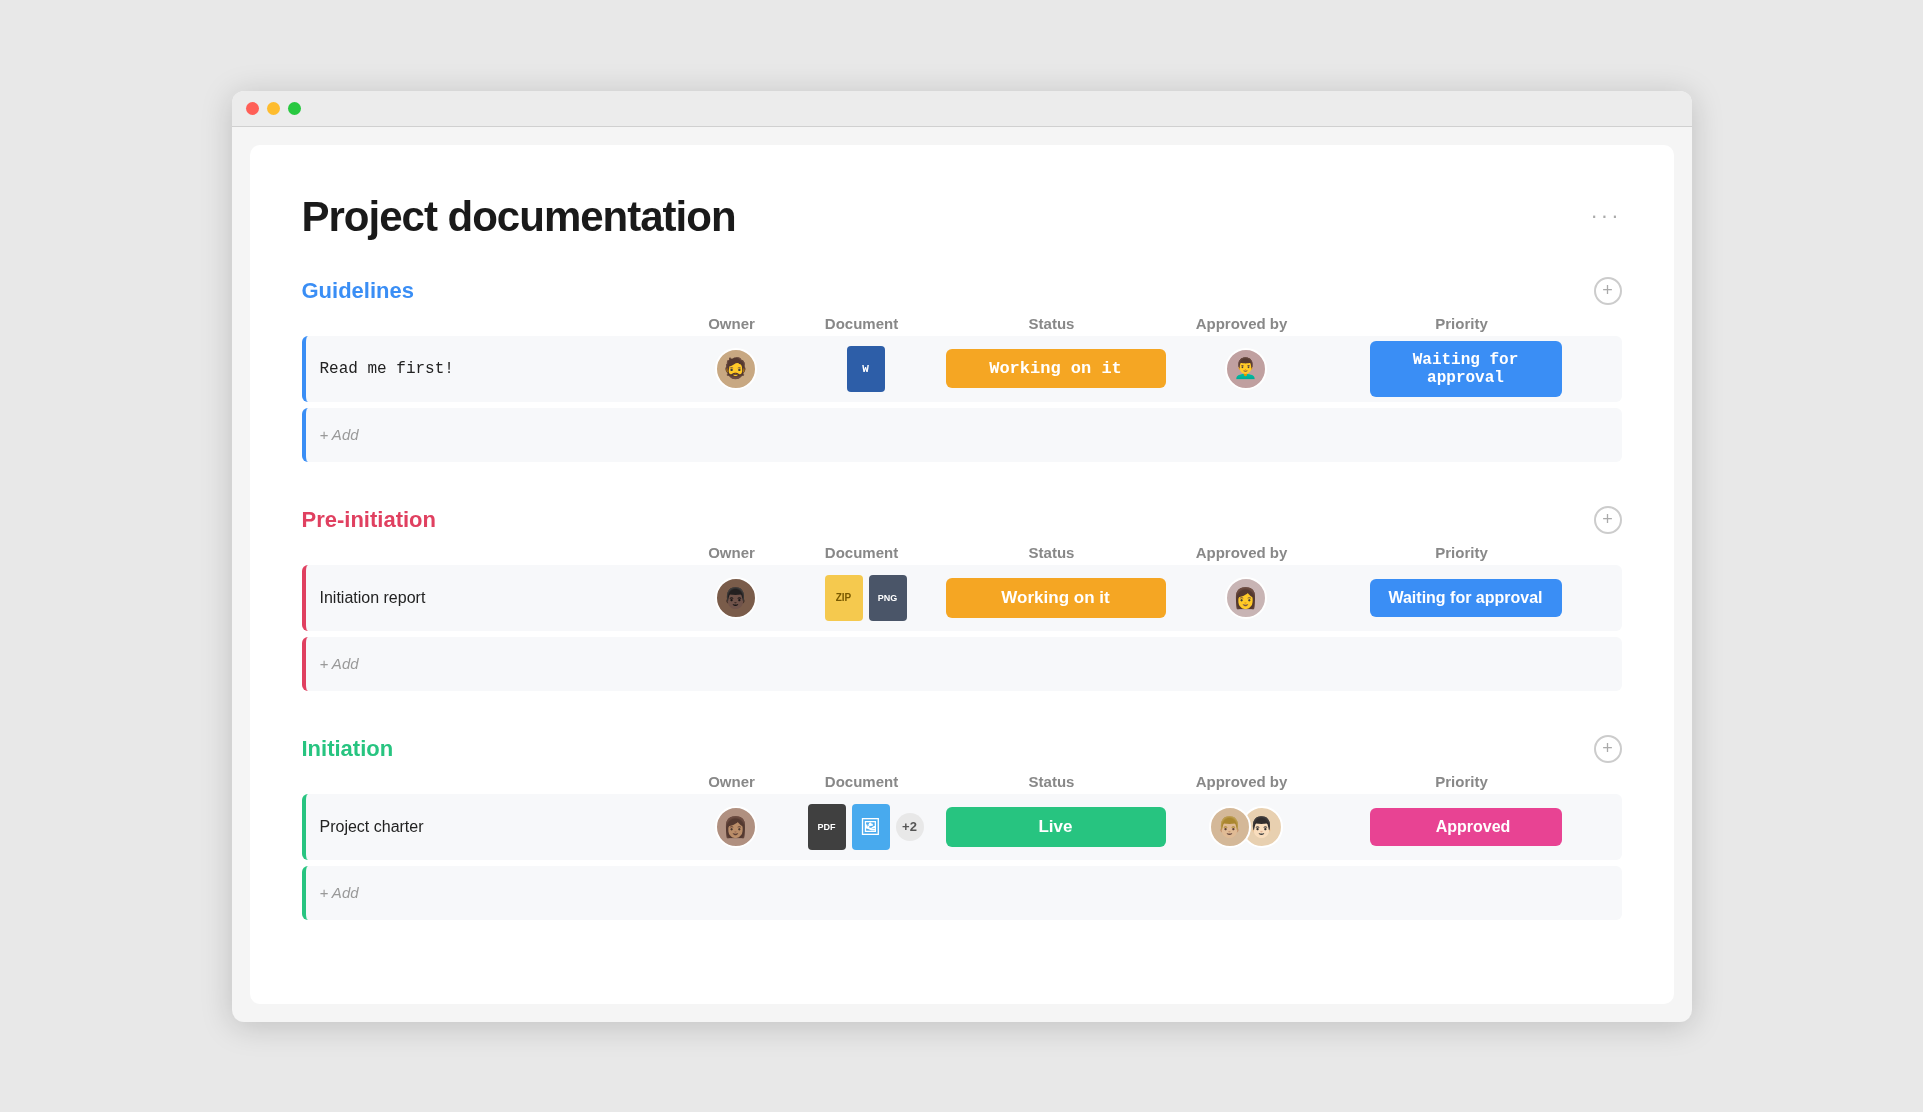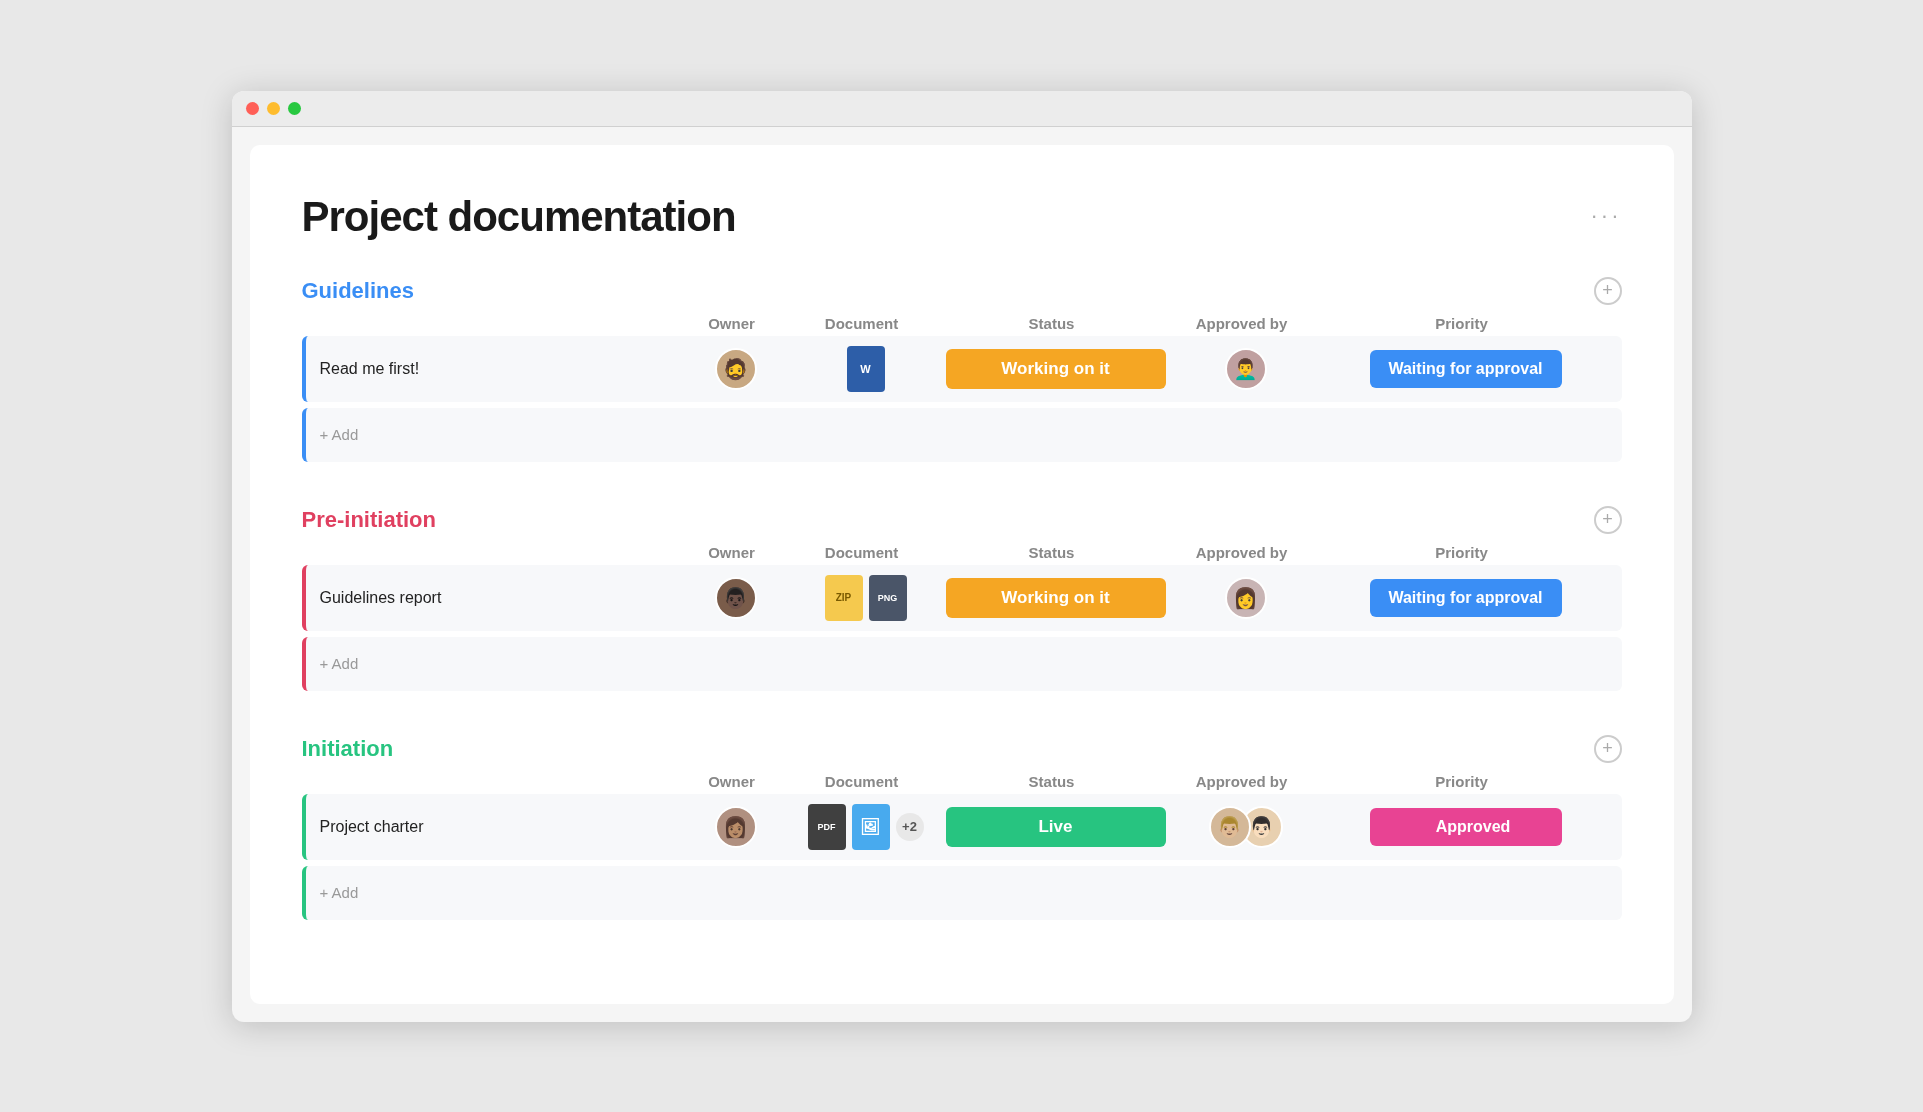--- a/index.html
+++ b/index.html
@@ -101,21 +101,21 @@
     .task-row {
       display: grid;
       grid-template-columns: 380px 100px 160px 220px 160px 280px 40px;
       align-items: center;
       background: #f7f8fa;
       border-radius: 6px;
       margin-bottom: 6px;
       min-height: 66px;
       border-left: 4px solid transparent;
     }
-    .task-row.blue-border { border-left-color: #3a8ef5; }
+    .task-row.blue-border { border-left-color: #3a8ef5; font-family: Liberation Mono, monospace; }
     .task-row.red-border { border-left-color: #e04060; }
     .task-row.green-border { border-left-color: #27c480; }
 
     .add-row {
       display: grid;
       grid-template-columns: 380px 100px 160px 220px 160px 280px 40px;
       align-items: center;
       background: #f7f8fa;
       border-radius: 6px;
       min-height: 54px;
@@ -128,20 +128,21 @@
     .task-name {
       font-size: 16px;
       font-weight: 500;
       color: #222;
       padding-left: 14px;
     }
     .add-label {
       font-size: 15px;
       color: #999;
       padding-left: 14px;
+      font-style: italic;
     }
     .col-center { display: flex; align-items: center; justify-content: center; }
 
     
     .file-icons { display: flex; gap: 6px; align-items: center; flex-wrap: nowrap; }
     .file-icon {
       width: 38px; height: 46px;
       border-radius: 4px;
       display: flex; align-items: center; justify-content: center;
       font-size: 11px; font-weight: 700; color: #fff;
@@ -265,21 +266,21 @@
         <div></div>
         <div class="col-center">Owner</div>
         <div class="col-center">Document</div>
         <div class="col-center">Status</div>
         <div class="col-center">Approved by</div>
         <div class="col-center">Priority</div>
         <div></div>
       </div>
 
       <div class="task-row red-border">
-        <div class="task-name">Guidelines report</div>
+        <div class="task-name">Initiation report</div>
         <div class="col-center">
           <div class="person" style="background:#7a5c4a;">👨🏿</div>
         </div>
         <div class="col-center">
           <div class="file-icons">
             <div class="file-icon zip" style="font-size:10px;">ZIP</div>
             <div class="file-icon png" style="font-size:9px;">PNG</div>
           </div>
         </div>
         <div class="col-center">

